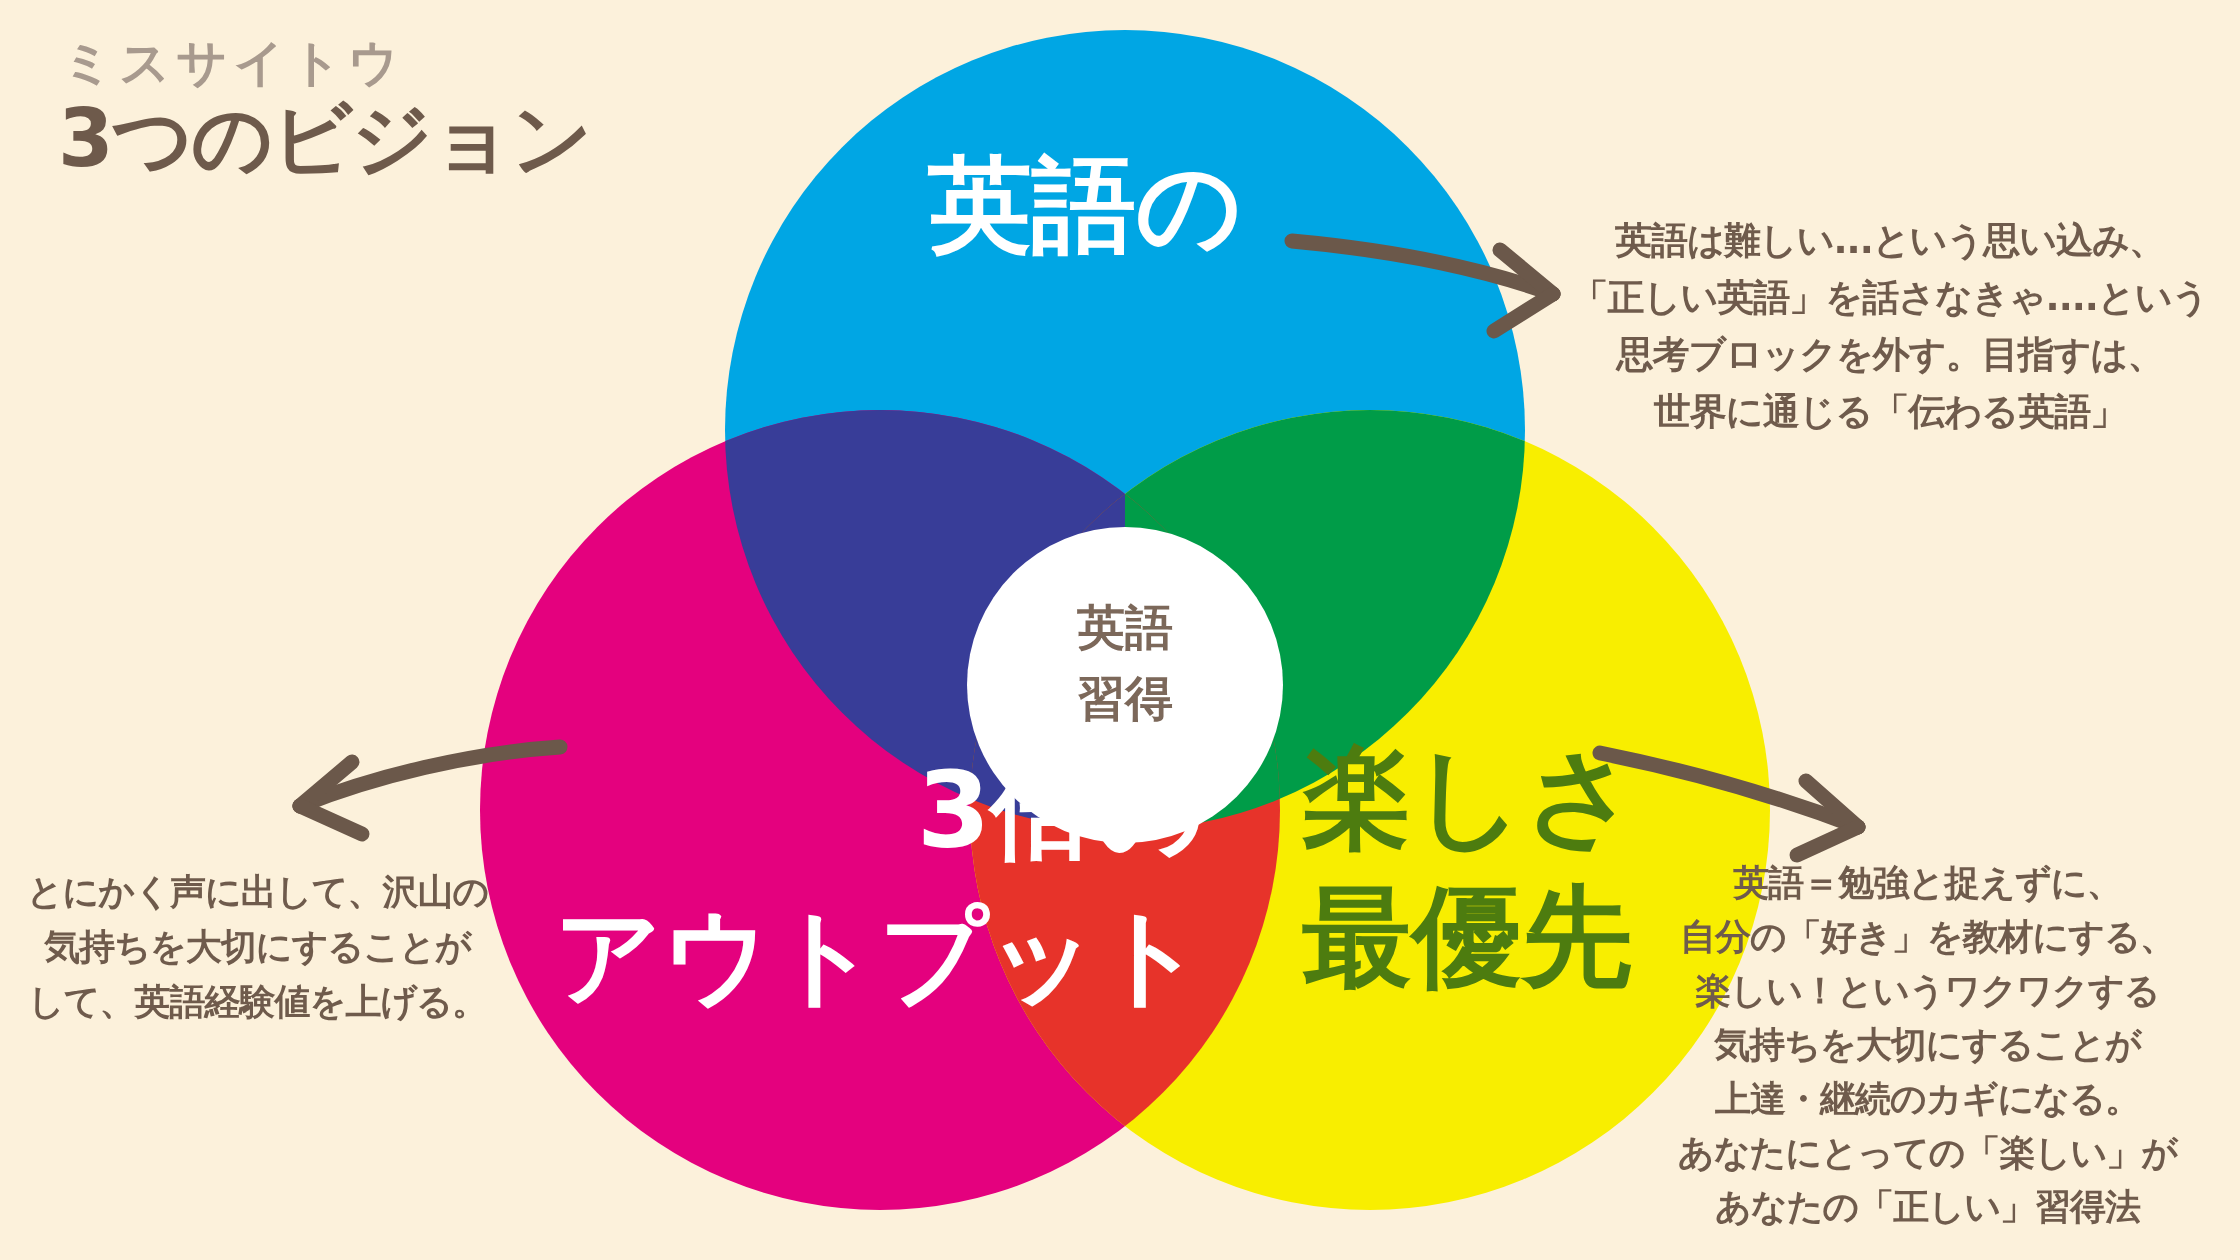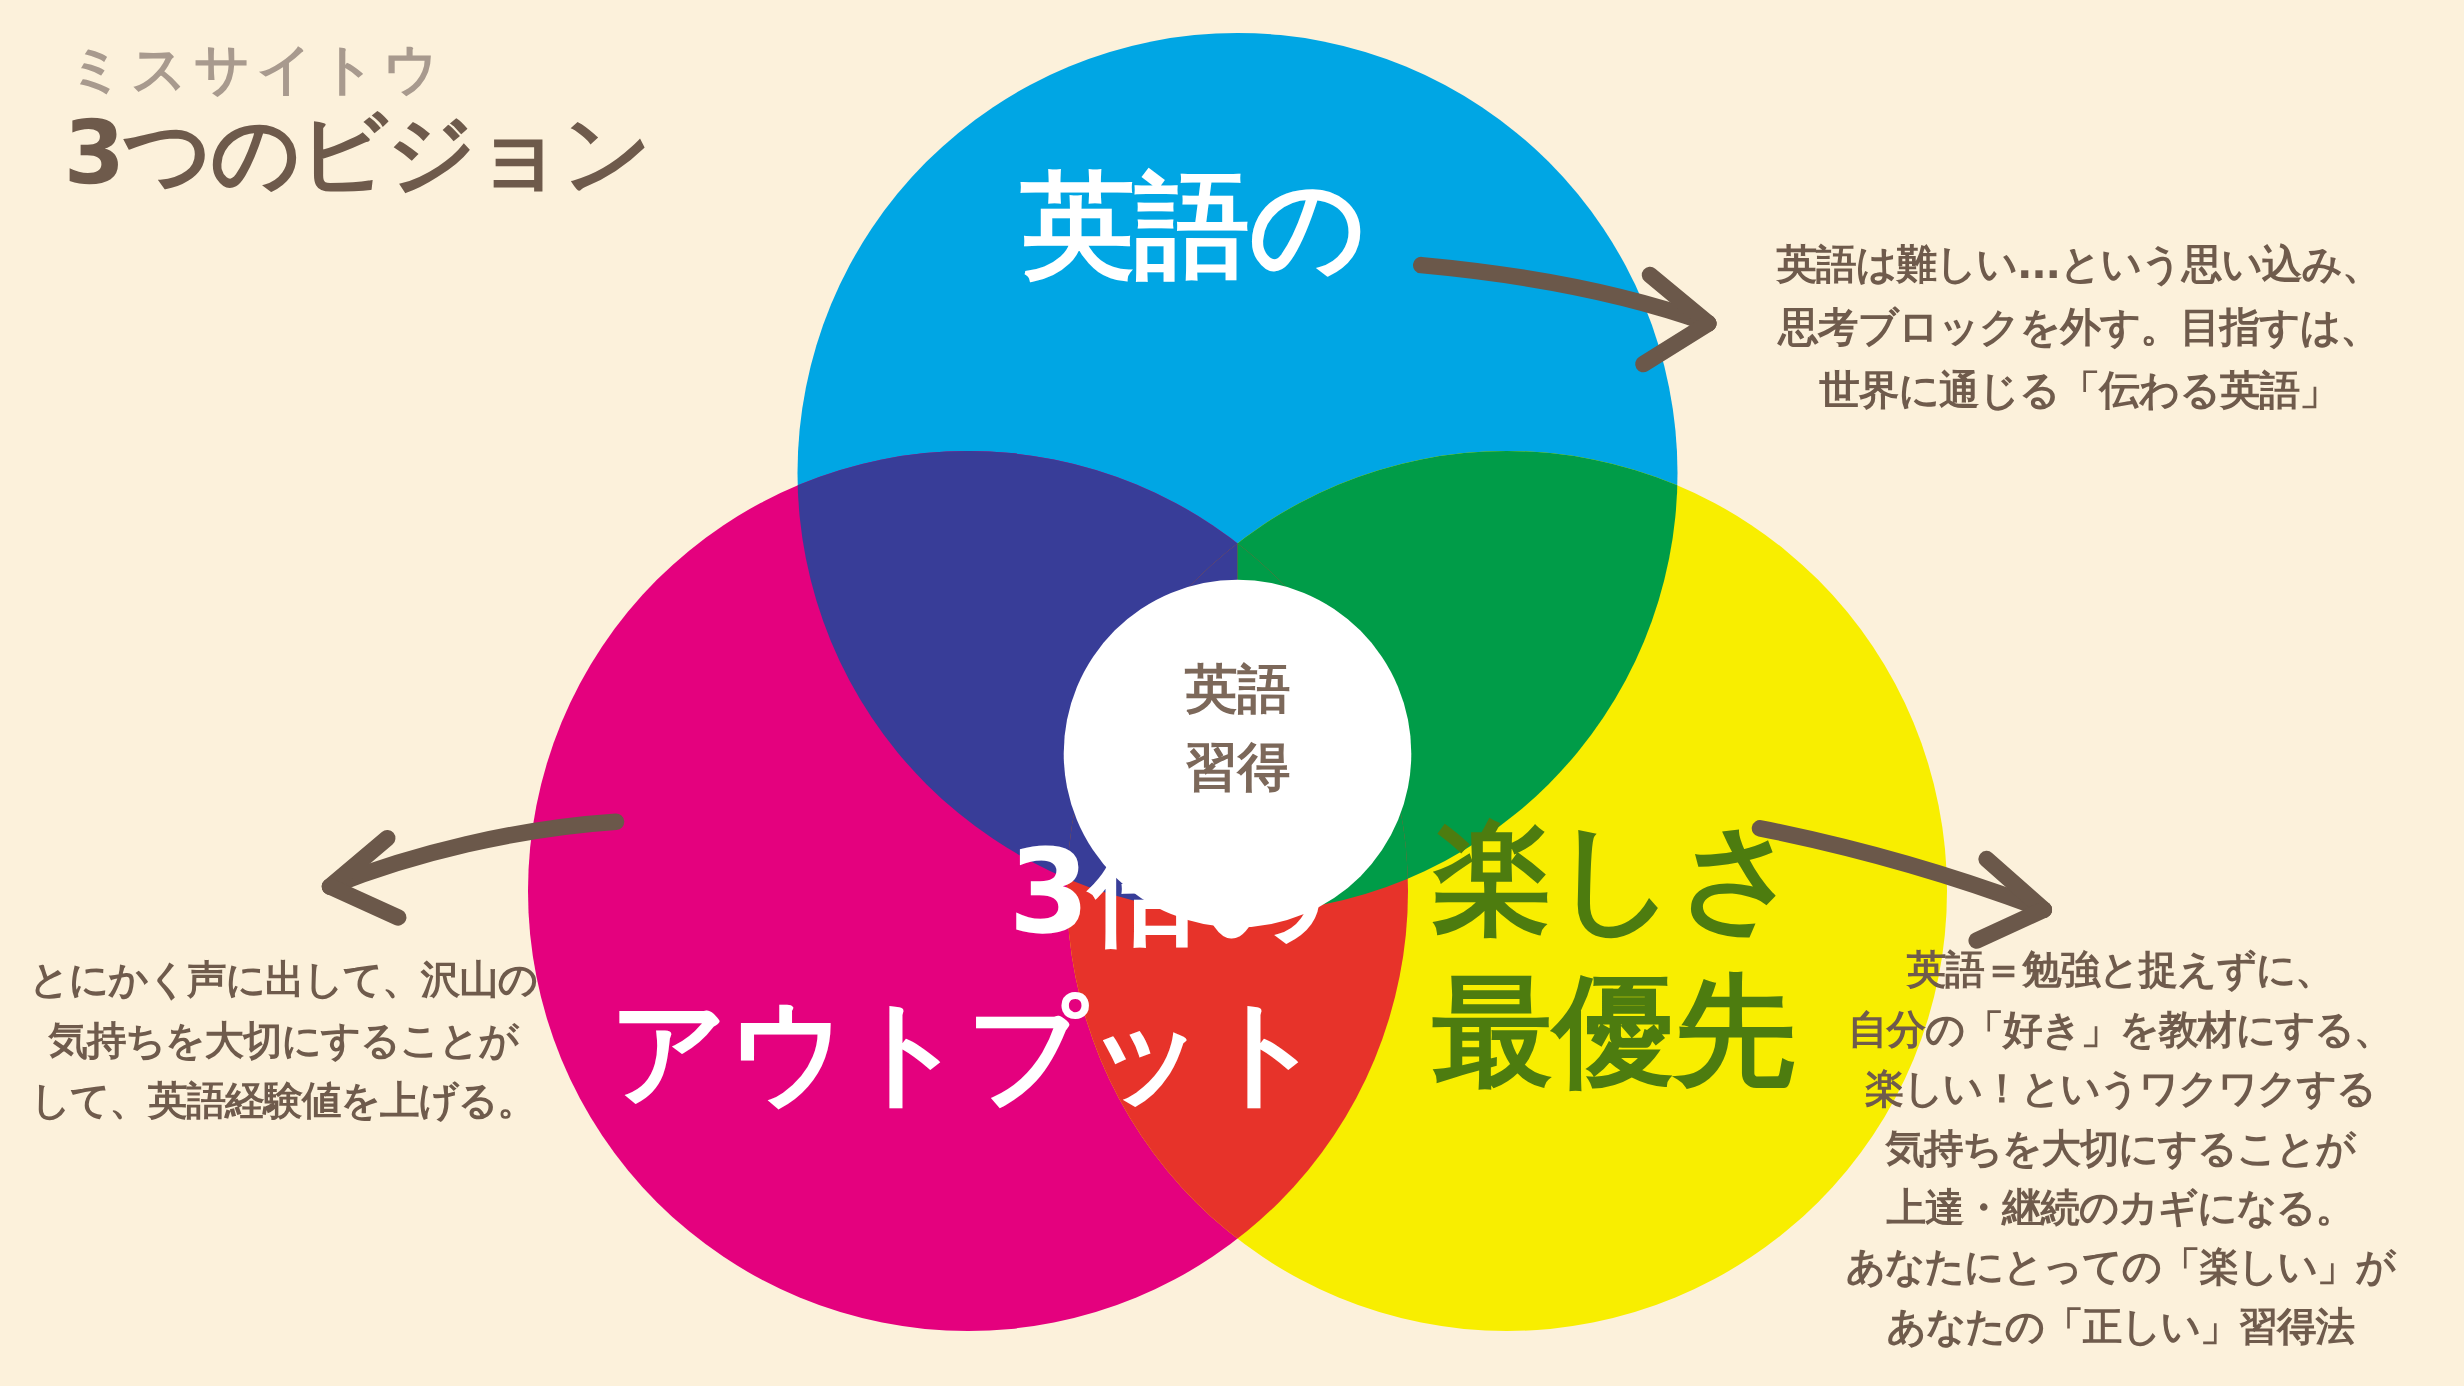--- a/index.html
+++ b/index.html
@@ -129,20 +129,21 @@
     <div>最優先</div>
   </div>
 
   <div class="abs center-label">
     <div>英語</div>
     <div>習得</div>
   </div>
 
   <div class="abs note note-top-right">
     <div>英語は難しい...という思い込み、</div>
+    <div>「正しい英語」を話さなきゃ....という</div>
     <div>思考ブロックを外す。目指すは、</div>
     <div>世界に通じる「伝わる英語」</div>
   </div>
 
   <div class="abs note note-bottom-left">
     <div>とにかく声に出して、沢山の</div>
     <div>気持ちを大切にすることが</div>
     <div>して、英語経験値を上げる。</div>
   </div>
 

